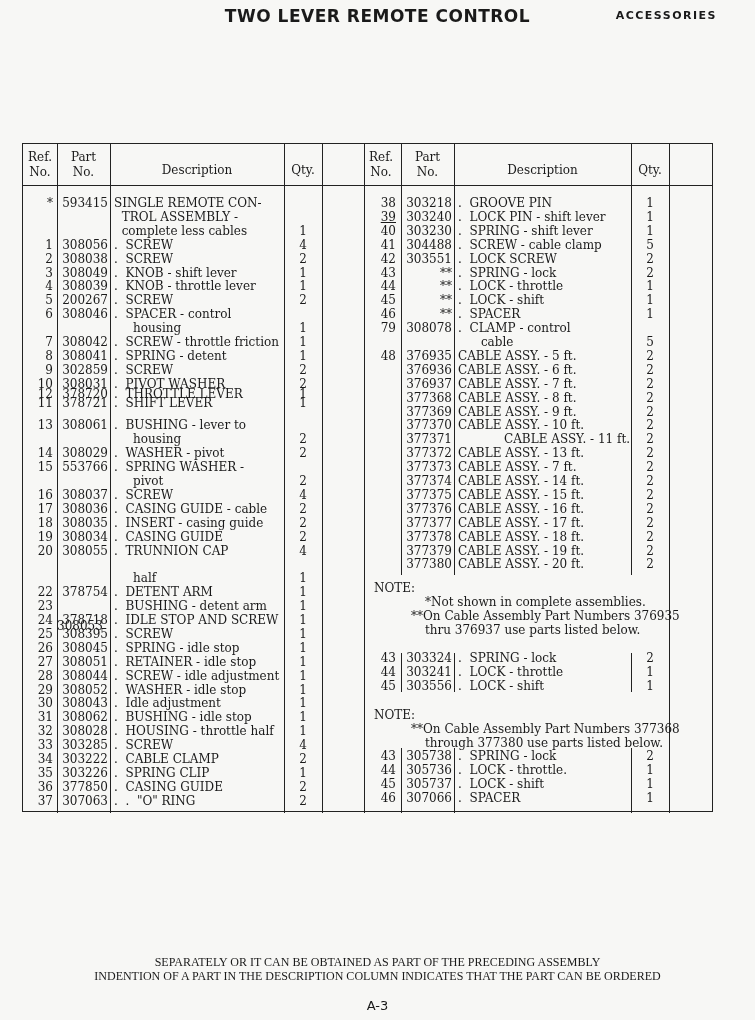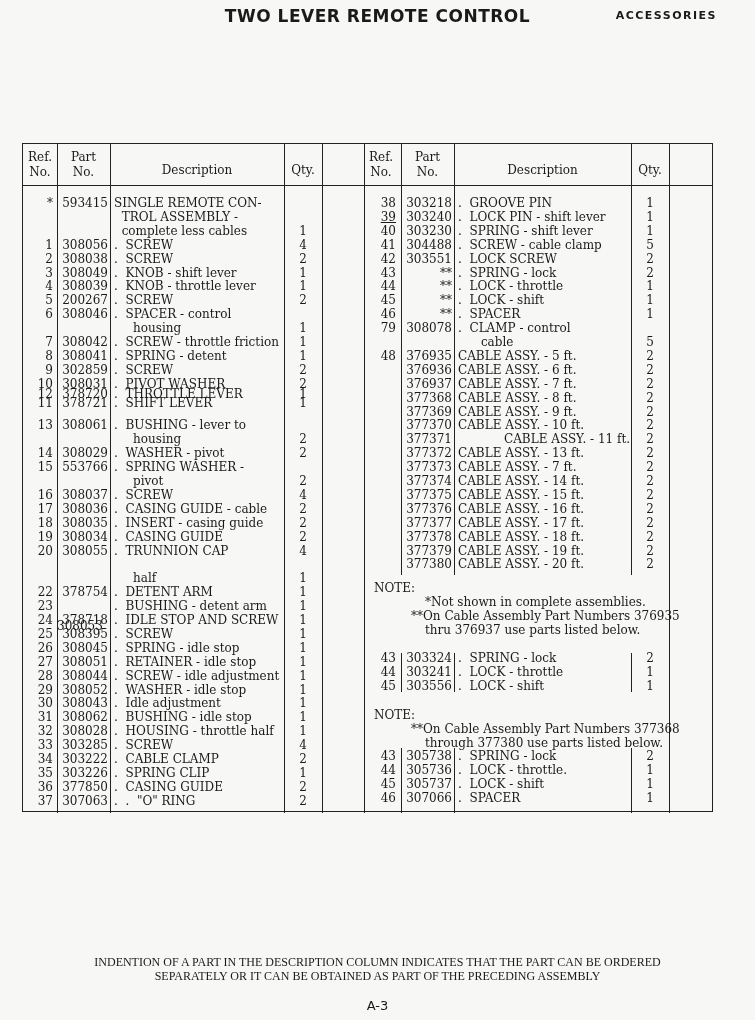--- a/index.html
+++ b/index.html
@@ -134,16 +134,16 @@
     <div class="note-head" style="left: 351px; top: 564px;">NOTE:</div>
     <div class="note-line" style="left: 388px; top: 578px;">**On Cable Assembly Part Numbers 377368</div>
     <div class="note-line" style="left: 402px; top: 591.9px;">through 377380 use parts listed below.</div>
     <div class="row" style="left: 0px; top: 606px; width: 100%; height: 13.9px;"><div class="c ref" style="left: 0px; width: 373px;">43</div><div class="c part" style="left: 378px; width: 51px; text-align: right;">305738</div><div class="c desc" style="left: 435px;">.  SPRING - lock</div><div class="c qty" style="left: 608px; width: 38px;">2</div></div>
     <div class="row" style="left: 0px; top: 619.9px; width: 100%; height: 13.9px;"><div class="c ref" style="left: 0px; width: 373px;">44</div><div class="c part" style="left: 378px; width: 51px; text-align: right;">305736</div><div class="c desc" style="left: 435px;">.  LOCK - throttle.</div><div class="c qty" style="left: 608px; width: 38px;">1</div></div>
     <div class="row" style="left: 0px; top: 633.8px; width: 100%; height: 13.9px;"><div class="c ref" style="left: 0px; width: 373px;">45</div><div class="c part" style="left: 378px; width: 51px; text-align: right;">305737</div><div class="c desc" style="left: 435px;">.  LOCK - shift</div><div class="c qty" style="left: 608px; width: 38px;">1</div></div>
     <div class="row" style="left: 0px; top: 647.7px; width: 100%; height: 13.9px;"><div class="c ref" style="left: 0px; width: 373px;">46</div><div class="c part" style="left: 378px; width: 51px; text-align: right;">307066</div><div class="c desc" style="left: 435px;">.  SPACER</div><div class="c qty" style="left: 608px; width: 38px;">1</div></div>
   </div>
 
 <div class="footer">
+  <div>SEPARATELY OR IT CAN BE OBTAINED AS PART OF THE PRECEDING ASSEMBLY</div>
   <div>INDENTION OF A PART IN THE DESCRIPTION COLUMN INDICATES THAT THE PART CAN BE ORDERED</div>
-  <div>SEPARATELY OR IT CAN BE OBTAINED AS PART OF THE PRECEDING ASSEMBLY</div>
 </div>
 <div class="page">A-3</div>
 
 </body></html>

